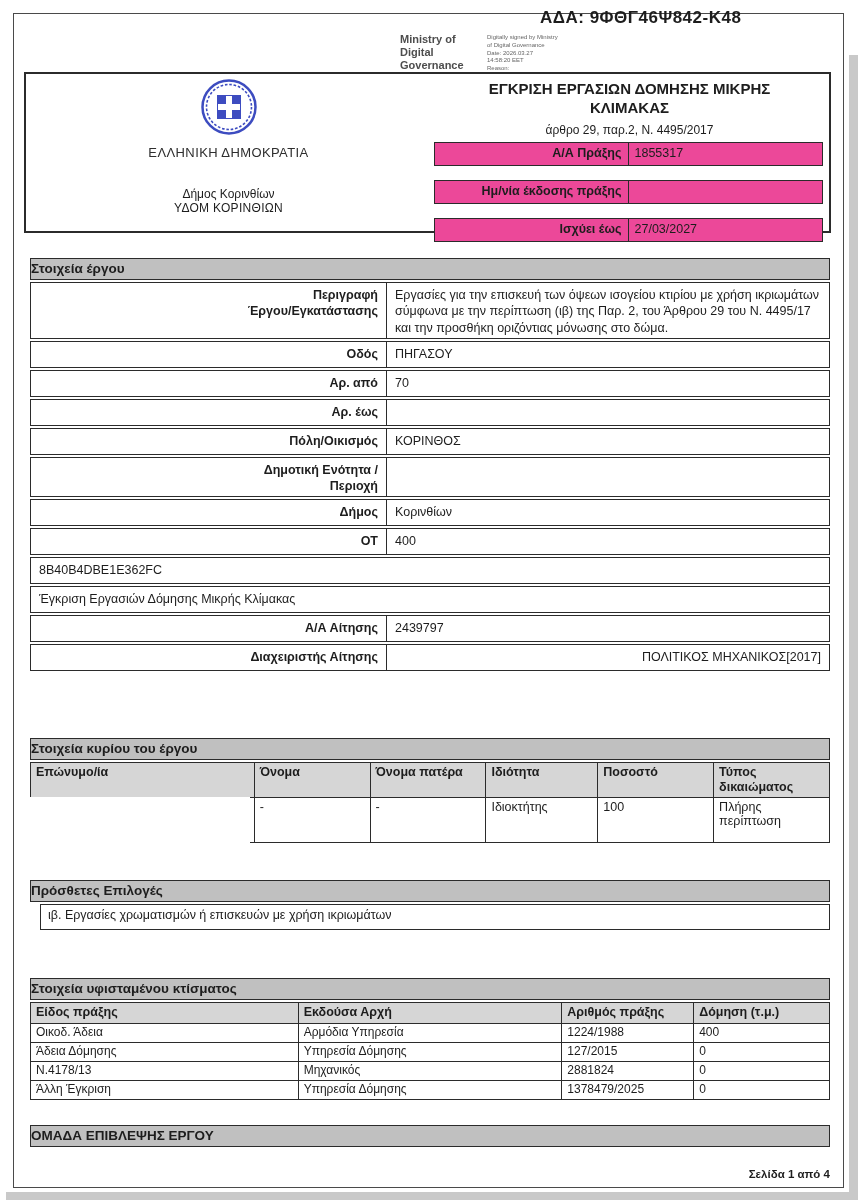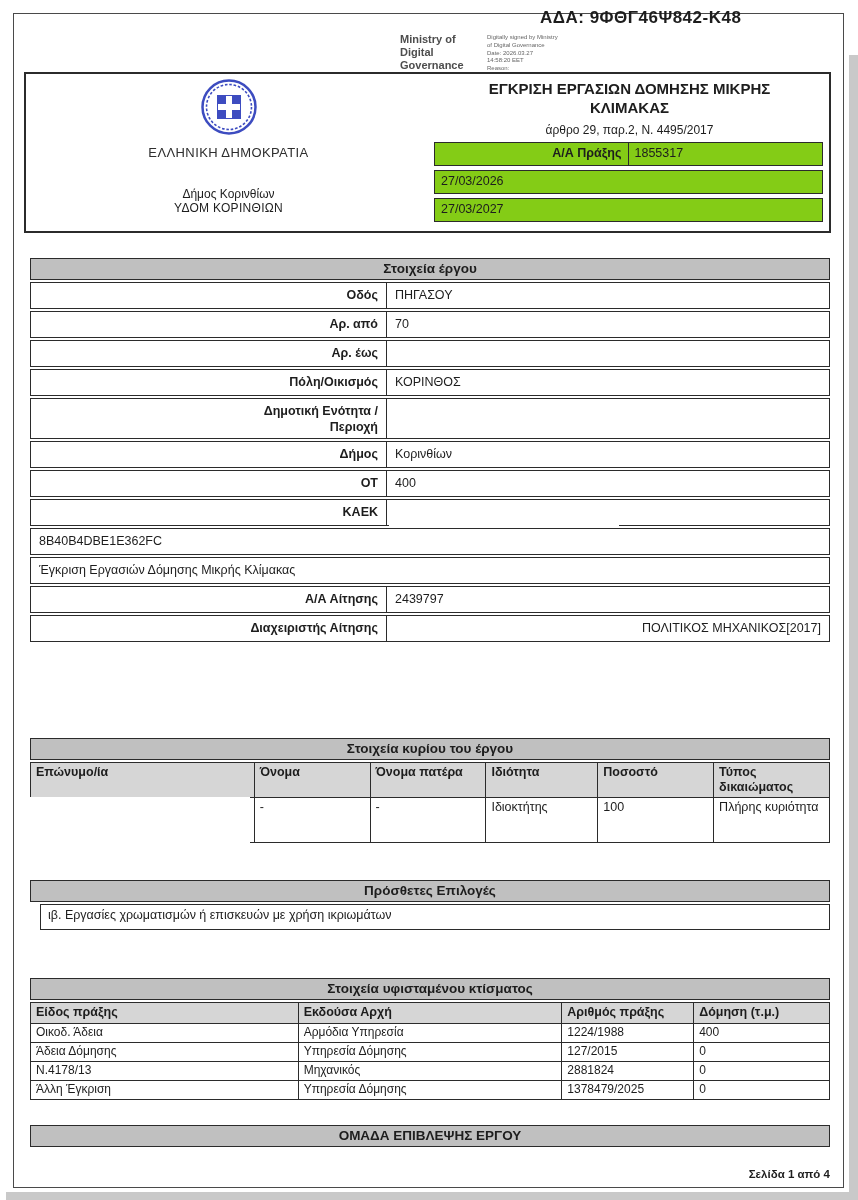--- a/index.html
+++ b/index.html
@@ -20,31 +20,31 @@
   .header-box { position:absolute; left:24px; top:72px; width:803px; height:157px; border:2px solid #2b2b2b; background:#fff; }
   .hb-left { position:absolute; left:0; top:0; width:405px; height:100%; }
   .emblem { position:absolute; left:174px; top:4px; }
   .republic { position:absolute; top:71px; width:100%; text-align:center; font-size:13px; color:#2e2e2e; letter-spacing:.4px; }
   .muni     { position:absolute; top:113px; width:100%; text-align:center; font-size:12px; }
   .ydom     { position:absolute; top:127px; width:100%; text-align:center; font-size:12px; letter-spacing:.3px; }
   .hb-right { position:absolute; left:406px; top:0; width:395px; height:100%; }
   .doc-title { margin-top:6px; text-align:center; font-weight:bold; font-size:15px; line-height:1.25; white-space:pre-line; }
   .doc-sub   { text-align:center; font-size:12px; margin-top:5px; }
   .kv { position:absolute; left:2px; top:68px; width:389px; }
-  .kv-row { display:flex; border:1.5px solid #2b2b2b; margin-bottom:4px; height:24px; box-sizing:border-box; background:#84cc16; }
+  .kv-row { display:flex; border:1.5px solid #2b2b2b; margin-bottom:14px; height:24px; box-sizing:border-box; background:#ec4899; }
   .kv-label { width:50%; box-sizing:border-box; border-right:1.5px solid #2b2b2b; font-weight:bold; text-align:right; padding:3px 6px 0 2px; font-size:12.5px; }
   .kv-value { flex:1; padding:3px 0 0 6px; font-size:12.5px; }
 
   .sec { position:absolute; left:30px; width:800px; }
   .sec-proj   { top:258px; }
   .sec-owner  { top:738px; }
   .sec-opt    { top:880px; }
   .sec-build  { top:978px; }
   .sec-superv { top:1125px; }
-  .bar { border:1.5px solid #2b2b2b; background:#c0c0c0; text-align:center; font-weight:bold; font-size:13.5px; padding:2px 0 3px; margin-bottom:2px; }
+  .bar { border:1.5px solid #2b2b2b; background:#c0c0c0; font-weight:bold; font-size:13.5px; padding:2px 0 3px; margin-bottom:2px; }
 
   .prow { display:flex; border:1.5px solid #2b2b2b; margin-bottom:2px; min-height:27px; box-sizing:border-box; position:relative; background:#fff; }
   .prow-label { width:356px; box-sizing:border-box; border-right:1.5px solid #2b2b2b; font-weight:bold; text-align:right; padding:4px 8px 2px 4px; font-size:12.5px; line-height:1.3; white-space:pre-line; }
   .prow-value { flex:1; padding:4px 8px 2px 8px; font-size:12.5px; line-height:1.3; position:relative; }
   .prow-value.center { text-align:right; }
   .redact-kaek { position:absolute; left:2px; top:1px; width:230px; height:26px; background:#fff; z-index:2; }
 
   .tblwrap { position:relative; }
   .tbl { width:100%; border-collapse:collapse; table-layout:fixed; background:#fff; }
   .tbl th, .tbl td { border:1.5px solid #2b2b2b; font-size:12.5px; padding:2px 5px; vertical-align:top; text-align:left; overflow:hidden; }
@@ -95,32 +95,38 @@
     <div class="hb-right">
       <div class="doc-title">ΕΓΚΡΙΣΗ ΕΡΓΑΣΙΩΝ ΔΟΜΗΣΗΣ ΜΙΚΡΗΣ
 ΚΛΙΜΑΚΑΣ</div>
       <div class="doc-sub">άρθρο 29, παρ.2, Ν. 4495/2017</div>
       <div class="kv">
         <div class="kv-row">
           <div class="kv-label">Α/Α Πράξης</div>
           <div class="kv-value">1855317</div>
         </div>
         <div class="kv-row">
-          <div class="kv-value">27/03/2026</div>
+          <div class="kv-label">Ημ/νία έκδοσης πράξης</div>
         </div>
         <div class="kv-row">
+          <div class="kv-label">Ισχύει έως</div>
           <div class="kv-value">27/03/2027</div>
         </div>
       </div>
     </div>
   </div>
 
   <div class="sec sec-proj">
     <div class="bar">Στοιχεία έργου</div>
     <div class="prow">
+      <div class="prow-label">Περιγραφή
+Έργου/Εγκατάστασης</div>
+      <div class="prow-value">Εργασίες για την επισκευή των όψεων ισογείου κτιρίου με χρήση ικριωμάτων σύμφωνα με την περίπτωση (ιβ) της Παρ. 2, του Άρθρου 29 του Ν. 4495/17 και την προσθήκη οριζόντιας μόνωσης στο δώμα.</div>
+    </div>
+    <div class="prow">
       <div class="prow-label">Οδός</div>
       <div class="prow-value">ΠΗΓΑΣΟΥ</div>
     </div>
     <div class="prow">
       <div class="prow-label">Αρ. από</div>
       <div class="prow-value">70</div>
     </div>
     <div class="prow">
       <div class="prow-label">Αρ. έως</div>
       <div class="prow-value"></div>
@@ -134,27 +140,20 @@
 Περιοχή</div>
       <div class="prow-value"></div>
     </div>
     <div class="prow">
       <div class="prow-label">Δήμος</div>
       <div class="prow-value">Κορινθίων</div>
     </div>
     <div class="prow">
       <div class="prow-label">ΟΤ</div>
       <div class="prow-value">400</div>
-    </div>
-    <div class="prow">
-      <div class="prow-label">ΚΑΕΚ</div>
-      <div class="prow-value">
-        <span></span>
-        <span class="redact-kaek"></span>
-      </div>
     </div>
     <div class="prow">
       <div class="prow-value">8B40B4DBE1E362FC</div>
     </div>
     <div class="prow">
       <div class="prow-value">Έγκριση Εργασιών Δόμησης Μικρής Κλίμακας</div>
     </div>
     <div class="prow">
       <div class="prow-label">Α/Α Αίτησης</div>
       <div class="prow-value">2439797</div>
@@ -184,21 +183,21 @@
         <th>Ιδιότητα</th>
         <th>Ποσοστό</th>
         <th>Τύπος δικαιώματος</th>
       </tr>
       <tr class="owner-data">
         <td></td>
         <td>-</td>
         <td>-</td>
         <td>Ιδιοκτήτης</td>
         <td>100</td>
-        <td>Πλήρης κυριότητα</td>
+        <td>Πλήρης περίπτωση</td>
       </tr>
     </tbody>
       </table>
     <div class="owner-redact"></div>
   </div>
 
   <div class="sec sec-opt">
     <div class="bar">Πρόσθετες Επιλογές</div>
     <div class="opt-row">ιβ. Εργασίες χρωματισμών ή επισκευών με χρήση ικριωμάτων</div>
   </div>

